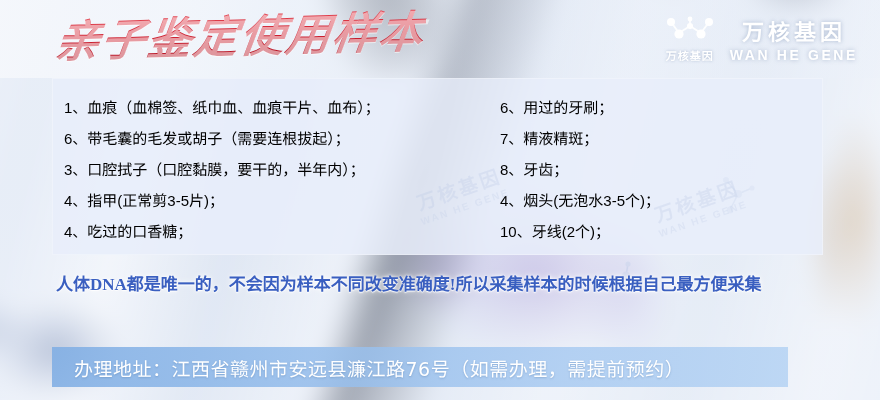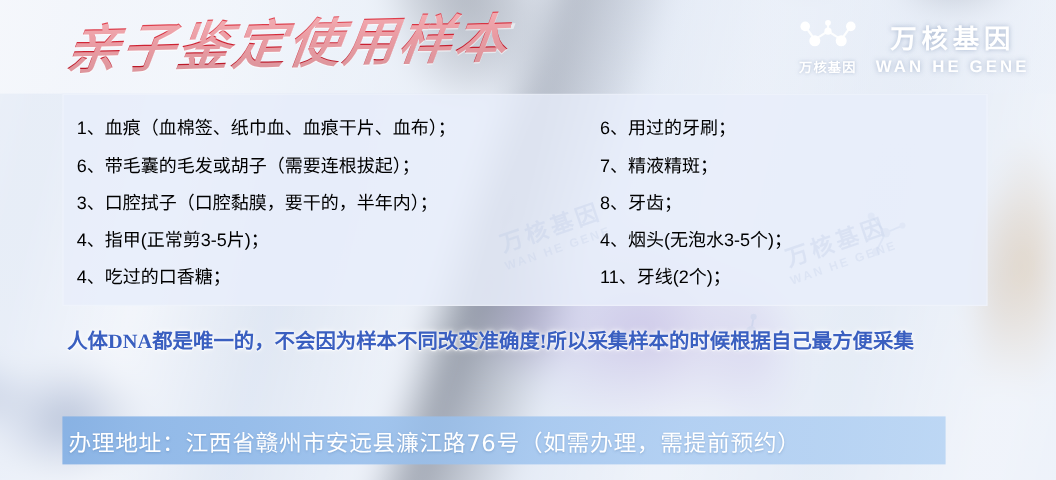--- a/index.html
+++ b/index.html
@@ -228,21 +228,21 @@
     top: 347px;
     width: 736px;
     height: 40px;
     background: linear-gradient(90deg,
         rgba(128,174,228,0.88) 0%,
         rgba(150,190,236,0.86) 38%,
         rgba(168,202,241,0.84) 70%,
         rgba(178,209,243,0.82) 100%);
     display: flex;
     align-items: center;
-    padding-left: 5px;
+    padding-left: 22px;
     box-sizing: border-box;
   }
   .address-text {
     color: #ffffff;
     font-size: 19px;
     letter-spacing: 0.5px;
     white-space: nowrap;
     font-family: "DejaVu Sans", "Liberation Sans", sans-serif;
     text-shadow: 0 1px 2px rgba(70,110,160,0.35);
   }
@@ -295,21 +295,21 @@
         <div class="sample-item">6、带毛囊的毛发或胡子（需要连根拔起）；</div>
         <div class="sample-item">3、口腔拭子（口腔黏膜，要干的，半年内）；</div>
         <div class="sample-item">4、指甲(正常剪3-5片)；</div>
         <div class="sample-item">4、吃过的口香糖；</div>
       </div>
       <div class="col col-right">
         <div class="sample-item">6、用过的牙刷；</div>
         <div class="sample-item">7、精液精斑；</div>
         <div class="sample-item">8、牙齿；</div>
         <div class="sample-item">4、烟头(无泡水3-5个)；</div>
-        <div class="sample-item">11、牙线(2个)；</div>
+        <div class="sample-item">10、牙线(2个)；</div>
       </div>
     </div>
 
     <div class="panel-watermark">
       <span class="wm-cn">万核基因</span>
       <span class="wm-en">WAN HE GENE</span>
     </div>
     <div class="panel-watermark wm-right">
       <span class="wm-cn">万核基因</span>
       <span class="wm-en">WAN HE GENE</span>

